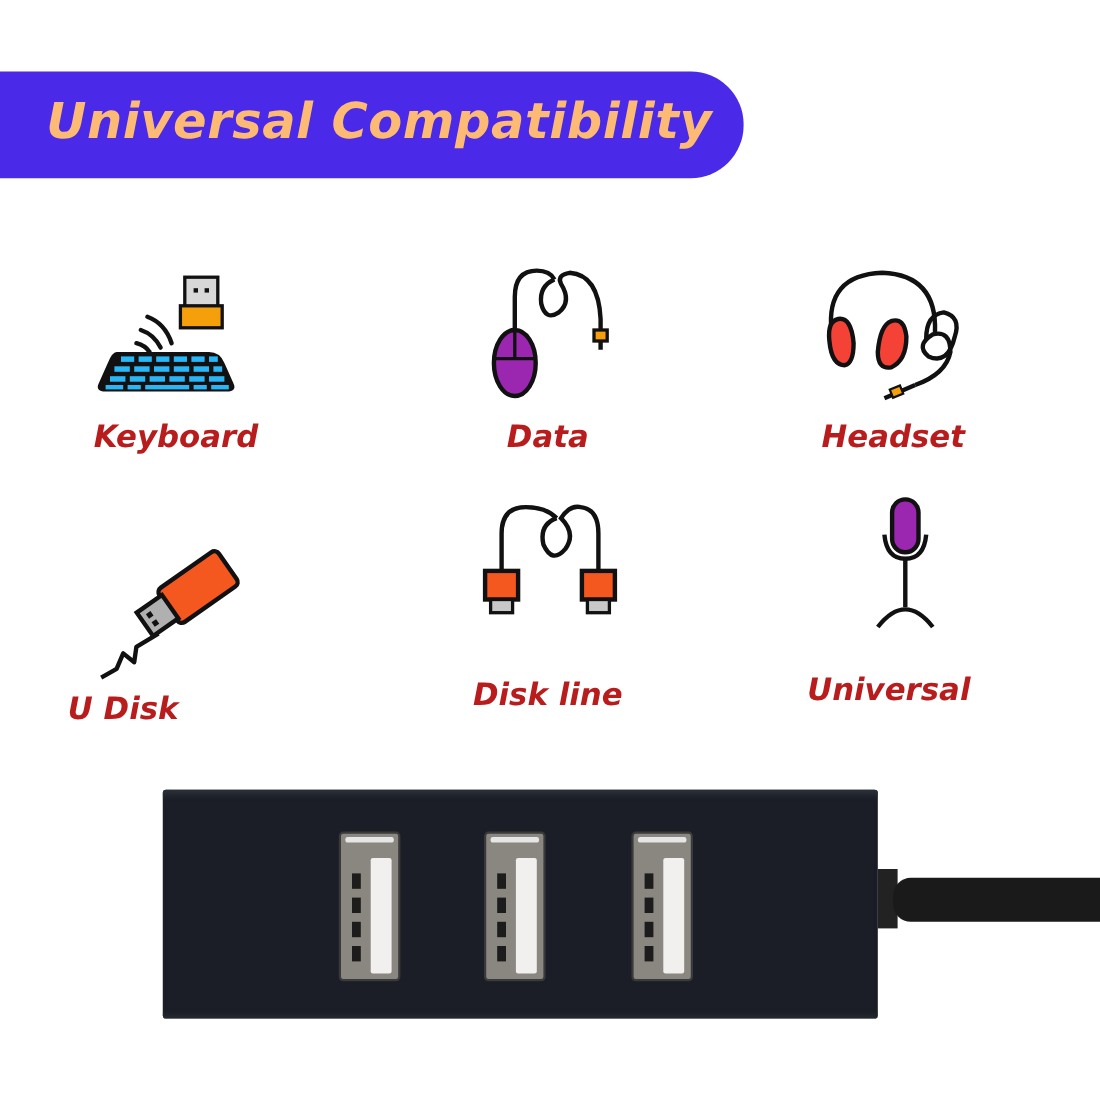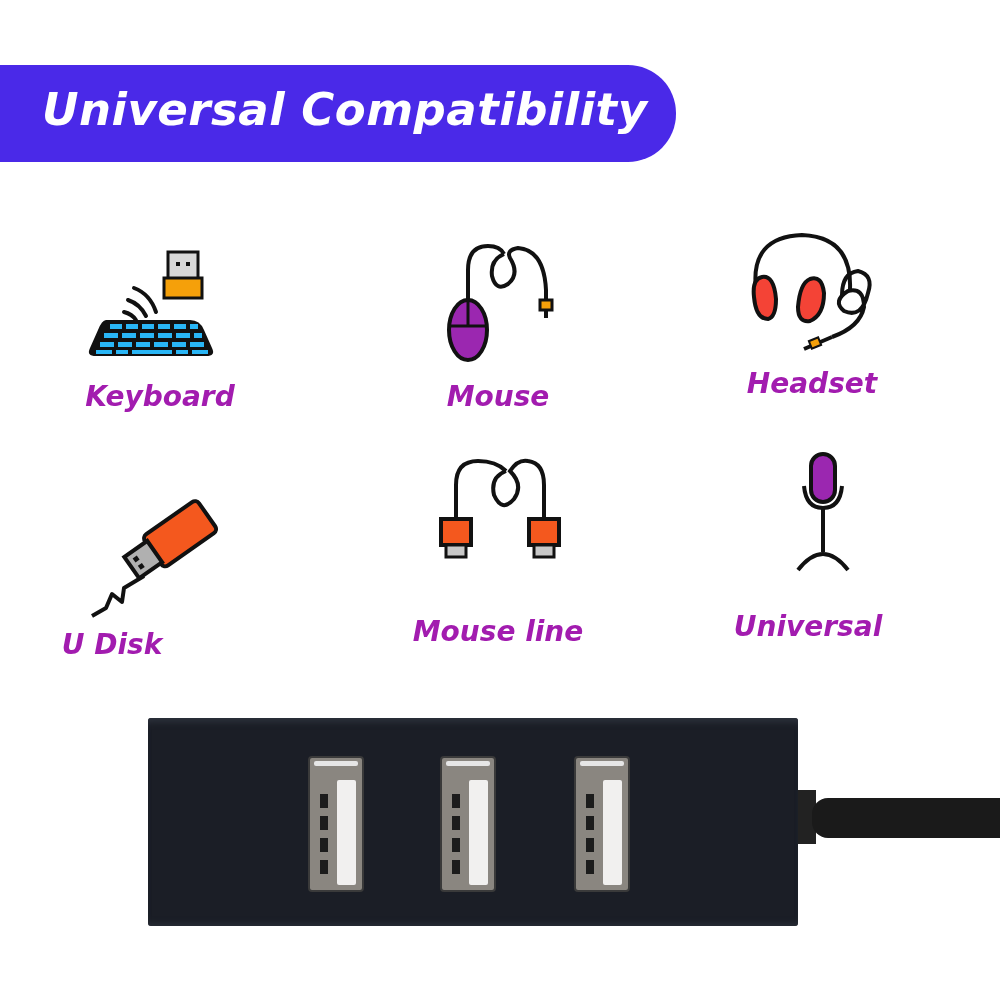--- a/index.html
+++ b/index.html
@@ -1,21 +1,21 @@
 <!DOCTYPE html>
 <html><head>
 <meta charset="utf-8">
 <style>
   html, body { margin:0; padding:0; }
   body { width:1000px; height:1000px; background:#ffffff; position:relative; overflow:hidden; font-family:"DejaVu Sans", sans-serif; }
   .banner { position:absolute; left:0; top:65px; width:676px; height:97px; background:#4a29e8; border-radius:0 48px 48px 0; }
-  .banner-title { position:absolute; left:42px; top:18px; color:#ffffff; font-size:45px; font-weight:bold; font-style:italic; letter-spacing:0.5px; white-space:nowrap; }
+  .banner-title { position:absolute; left:42px; top:18px; color:#fdba74; font-size:45px; font-weight:bold; font-style:italic; letter-spacing:0.5px; white-space:nowrap; }
   .item { position:absolute; width:240px; height:200px; }
   .item svg { position:absolute; }
-  .label { position:absolute; left:0; width:240px; text-align:center; font-size:28px; font-weight:bold; font-style:italic; color:#a21caf; white-space:nowrap; }
+  .label { position:absolute; left:0; width:240px; text-align:center; font-size:28px; font-weight:bold; font-style:italic; color:#b91c1c; white-space:nowrap; }
   .hub { position:absolute; left:148px; top:718px; width:650px; height:208px; background:#1b1e26; border-radius:3px; box-shadow: inset 0 8px 6px -4px #2c313b, inset 0 -6px 6px -4px #2a2f38; }
   .port { position:absolute; top:38px; width:56px; height:136px; background:#8a8680; border-radius:4px; border:2px solid #3a3a3a; box-sizing:border-box; overflow:hidden; }
   .port .tongue { position:absolute; right:6px; top:22px; width:19px; height:105px; background:#f1f0ef; border-radius:2px; }
   .port .pin { position:absolute; left:10px; width:8px; height:14px; background:#1c1c1c; }
   .port .lip { position:absolute; left:4px; right:4px; top:3px; height:5px; background:#e6e6e6; border-radius:2px; }
   .cable { position:absolute; left:798px; top:790px; width:18px; height:54px; background:#222; }
   .cable2 { position:absolute; left:812px; top:798px; width:200px; height:40px; background:#1a1a1a; border-radius:16px 0 0 16px; }
 </style>
 </head>
 <body>
@@ -69,24 +69,24 @@
 <div class="item" style="left:378px;top:240px;">
   <svg width="240" height="130" viewBox="0 0 240 130">
     <path d="M90 62 L90 30 Q90 6 110 6 Q122 6 126 14" fill="none" stroke="#111" stroke-width="4"></path>
     <path d="M126 14 Q112 20 114 36 Q118 52 130 44 Q142 34 132 18 Q128 10 140 8 Q166 10 168 50 L168 62" fill="none" stroke="#111" stroke-width="4"></path>
     <rect x="162" y="60" width="12" height="10" fill="#f5a00a" stroke="#111" stroke-width="3"></rect>
     <line x1="168" y1="70" x2="168" y2="78" stroke="#111" stroke-width="4"></line>
     <ellipse cx="90" cy="90" rx="19" ry="30" fill="#9b27b0" stroke="#111" stroke-width="4"></ellipse>
     <line x1="71" y1="86" x2="109" y2="86" stroke="#111" stroke-width="3"></line>
     <line x1="90" y1="60" x2="90" y2="86" stroke="#111" stroke-width="3"></line>
   </svg>
-  <div class="label" style="top:140px;">Mouse</div>
+  <div class="label" style="top:140px;">Data</div>
 </div>
 
-<div class="item" style="left:692px;top:227px;">
+<div class="item" style="left:692px;top:240px;">
   <svg width="240" height="130" viewBox="0 0 240 130">
     <path d="M64 62 Q58 10 110 8 Q160 10 158 62" fill="none" stroke="#111" stroke-width="4"></path>
     <path d="M70 50 Q60 52 62 70 Q64 92 76 92 Q84 90 84 72 Q82 48 70 50 Z" fill="#f44336" stroke="#111" stroke-width="4"></path>
     <path d="M118 52 Q130 48 132 66 Q132 88 118 94 Q106 96 106 80 Q108 56 118 52 Z" fill="#f44336" stroke="#111" stroke-width="4"></path>
     <path d="M150 68 Q150 46 166 44 Q182 48 176 66 Q170 92 152 84 Q140 74 156 64 Q172 60 172 80 Q168 100 140 110" fill="none" stroke="#111" stroke-width="4"></path>
     <line x1="140" y1="110" x2="112" y2="122" stroke="#111" stroke-width="4"></line>
     <rect x="118" y="112" width="10" height="8" fill="#f5a00a" stroke="#111" stroke-width="2" transform="rotate(-22 123 116)"></rect>
   </svg>
   <div class="label" style="top:140px;">Headset</div>
 </div>
@@ -106,21 +106,21 @@
 
 <div class="item" style="left:378px;top:455px;">
   <svg width="240" height="110" viewBox="0 0 240 110">
     <path d="M78 64 L78 30 Q78 6 100 6 Q118 6 128 16" fill="none" stroke="#111" stroke-width="4"></path>
     <path d="M128 16 Q112 22 116 40 Q124 58 136 44 Q146 30 132 16 Q140 4 150 6 Q166 8 166 30 L166 64" fill="none" stroke="#111" stroke-width="4"></path>
     <rect x="63" y="64" width="30" height="26" fill="#f4581e" stroke="#111" stroke-width="4"></rect>
     <rect x="68" y="90" width="20" height="12" fill="#c8c8c8" stroke="#111" stroke-width="3"></rect>
     <rect x="151" y="64" width="30" height="26" fill="#f4581e" stroke="#111" stroke-width="4"></rect>
     <rect x="156" y="90" width="20" height="12" fill="#c8c8c8" stroke="#111" stroke-width="3"></rect>
   </svg>
-  <div class="label" style="top:160px;">Mouse line</div>
+  <div class="label" style="top:160px;">Disk line</div>
 </div>
 
 <div class="item" style="left:692px;top:450px;">
   <svg width="240" height="130" viewBox="0 0 240 130">
     <rect x="119" y="4" width="24" height="48" rx="12" fill="#9b27b0" stroke="#111" stroke-width="4"></rect>
     <path d="M112 36 Q114 58 131 58 Q148 58 150 36" fill="none" stroke="#111" stroke-width="4"></path>
     <line x1="131" y1="58" x2="131" y2="102" stroke="#111" stroke-width="4"></line>
     <path d="M106 120 Q131 88 156 120" fill="none" stroke="#111" stroke-width="4"></path>
   </svg>
   <div class="label" style="top:160px;left:-4px;">Universal</div>

